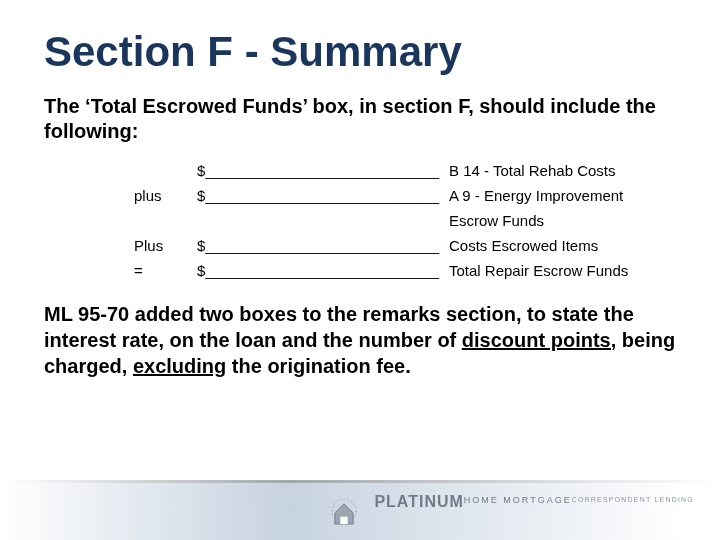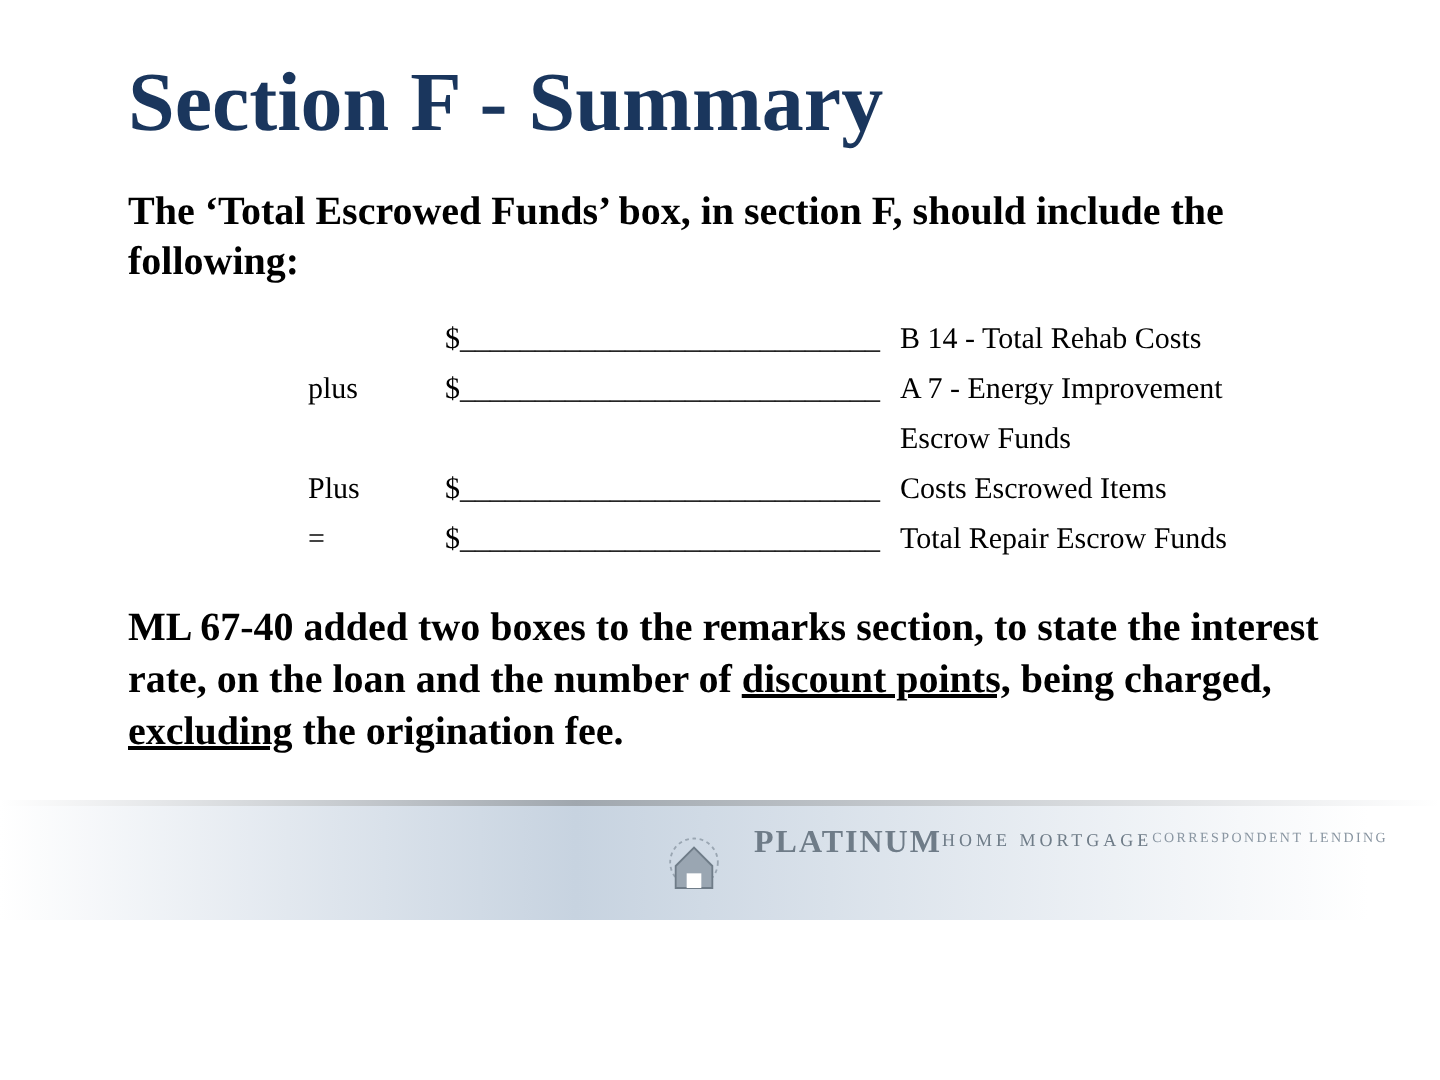--- a/index.html
+++ b/index.html
@@ -9,24 +9,23 @@
     height: 540px;
     background: #ffffff;
     font-family: Arial, Helvetica, sans-serif;
     color: #000;
     position: relative;
     overflow: hidden;
   }
   .slide {
     position: relative;
     width: 720px;
-    height: 460px;
+    height: 540px;
     box-sizing: border-box;
-    padding: 24px 40px 0 64px;
-    font-family: Liberation Serif, serif;
+    padding: 24px 40px 0 44px;
   }
   .title {
     font-size: 42px;
     font-weight: 700;
     color: #1a365d;
     letter-spacing: 0px;
     margin-top: 4px;
     margin-bottom: 18px;
   }
   .intro {
@@ -141,42 +140,42 @@
   <table class="calc">
     <tbody>
         <tr>
       <td class="op"></td>
       <td class="amt">$____________________________</td>
       <td class="desc">B 14 - Total Rehab Costs</td>
     </tr>
     <tr>
       <td class="op">plus</td>
       <td class="amt">$____________________________</td>
-      <td class="desc">A 7 - Energy Improvement</td>
+      <td class="desc">A 9 - Energy Improvement</td>
     </tr>
     <tr>
       <td class="op"></td>
       <td class="amt"></td>
       <td class="desc">Escrow Funds</td>
     </tr>
     <tr>
       <td class="op">Plus</td>
       <td class="amt">$____________________________</td>
       <td class="desc">Costs Escrowed Items</td>
     </tr>
     <tr>
       <td class="op">=</td>
       <td class="amt">$____________________________</td>
       <td class="desc">Total Repair Escrow Funds</td>
     </tr>
   </tbody>
     </table>
 
   <p class="closing">
-    <span>ML 67-40 added two boxes to the remarks section, to state the interest rate, on the loan and the number of </span><span class="u">discount points,</span><span> being charged, </span><span class="u">excluding</span><span> the origination fee.</span>
+    <span>ML 95-70 added two boxes to the remarks section, to state the interest rate, on the loan and the number of </span><span class="u">discount points,</span><span> being charged, </span><span class="u">excluding</span><span> the origination fee.</span>
   </p>
 
   <div class="bottom-bar">
     <div class="bar-line"></div>
     <div class="bar-gradient"></div>
   </div>
 
   <div class="logo">
     <svg class="logo-mark" viewBox="0 0 48 40">
       <circle cx="24" cy="18" r="13" fill="none" stroke="#9aa6b2" stroke-width="1" stroke-dasharray="2 2"></circle>

